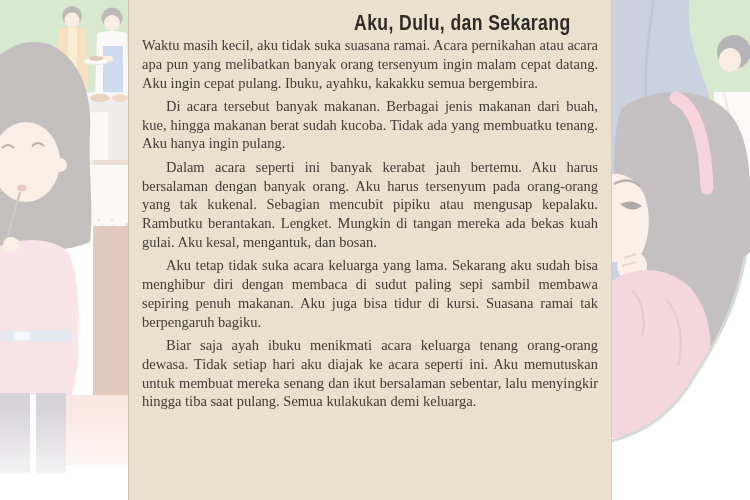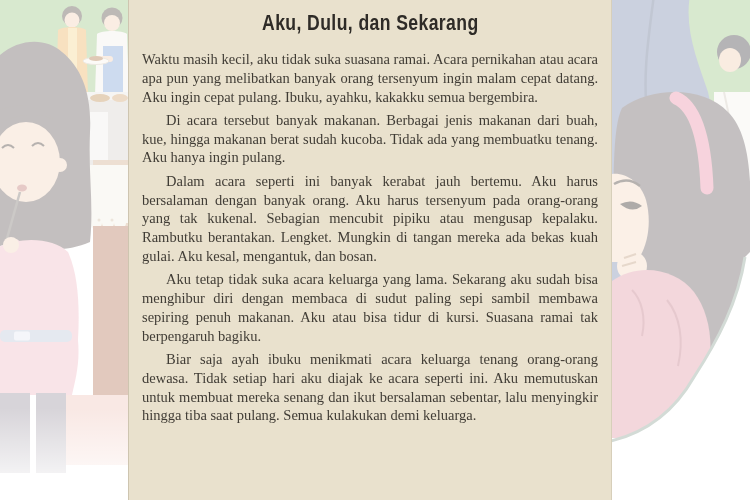--- a/index.html
+++ b/index.html
@@ -20,21 +20,21 @@
 
   .panel{
     position:absolute;left:128px;top:0;width:484px;height:500px;
     background:var(--panel-bg);
     border-left:1px solid rgba(90,75,50,.18);
     border-right:1px solid rgba(90,75,50,.12);
     box-sizing:border-box;
     padding:8px 13px 6px 13px;
   }
   .panel h1{
-    margin:2px 0 14px 0;text-align:center;
+    margin:2px 0 0 0;text-align:right;
     font-family:"Liberation Sans", sans-serif;
     font-size:22px;font-weight:700;color:#2e2b27;
     letter-spacing:.5px;white-space:nowrap;
   }
   .panel h1 .condense{display:inline-block;transform:scaleX(.8);transform-origin:center;}
   .panel p{
     margin:0 0 4.5px 0;
     font-size:14.5px;line-height:18.8px;
     color:var(--body-text);
     text-align:justify;
@@ -118,21 +118,21 @@
       </g>
       <rect x="0" y="408" width="130" height="92" fill="url(#fadeL)"></rect>
     </svg>
   </div>
 
   <div class="panel">
     <h1><span class="condense">Aku, Dulu, dan Sekarang</span></h1>
     <p class="first">Waktu masih kecil, aku tidak suka suasana ramai. Acara pernikahan atau acara apa pun yang melibatkan banyak orang tersenyum ingin malam cepat datang. Aku ingin cepat pulang. Ibuku, ayahku, kakakku semua bergembira.</p>
     <p>Di acara tersebut banyak makanan. Berbagai jenis makanan dari buah, kue, hingga makanan berat sudah kucoba. Tidak ada yang membuatku tenang. Aku hanya ingin pulang.</p>
     <p>Dalam acara seperti ini banyak kerabat jauh bertemu. Aku harus bersalaman dengan banyak orang. Aku harus tersenyum pada orang-orang yang tak kukenal. Sebagian mencubit pipiku atau mengusap kepalaku. Rambutku berantakan. Lengket. Mungkin di tangan mereka ada bekas kuah gulai. Aku kesal, mengantuk, dan bosan.</p>
-    <p>Aku tetap tidak suka acara keluarga yang lama. Sekarang aku sudah bisa menghibur diri dengan membaca di sudut paling sepi sambil membawa sepiring penuh makanan. Aku atau bisa tidur di kursi. Suasana ramai tak berpengaruh bagiku.</p>
+    <p>Aku tetap tidak suka acara keluarga yang lama. Sekarang aku sudah bisa menghibur diri dengan membaca di sudut paling sepi sambil membawa sepiring penuh makanan. Aku juga bisa tidur di kursi. Suasana ramai tak berpengaruh bagiku.</p>
     <p>Biar saja ayah ibuku menikmati acara keluarga tenang orang-orang dewasa. Tidak setiap hari aku diajak ke acara seperti ini. Aku memutuskan untuk membuat mereka senang dan ikut bersalaman sebentar, lalu menyingkir hingga tiba saat pulang. Semua kulakukan demi keluarga.</p>
   </div>
 
   <div class="illu illu-right">
     <svg width="138" height="500" viewBox="0 0 138 500" xmlns="http://www.w3.org/2000/svg">
       <g opacity="0.45">
         <rect x="55" y="0" width="83" height="140" fill="#a9cf96"></rect>
 
         <g>
           <circle cx="122" cy="52" r="17" fill="#5d5a5e"></circle>

